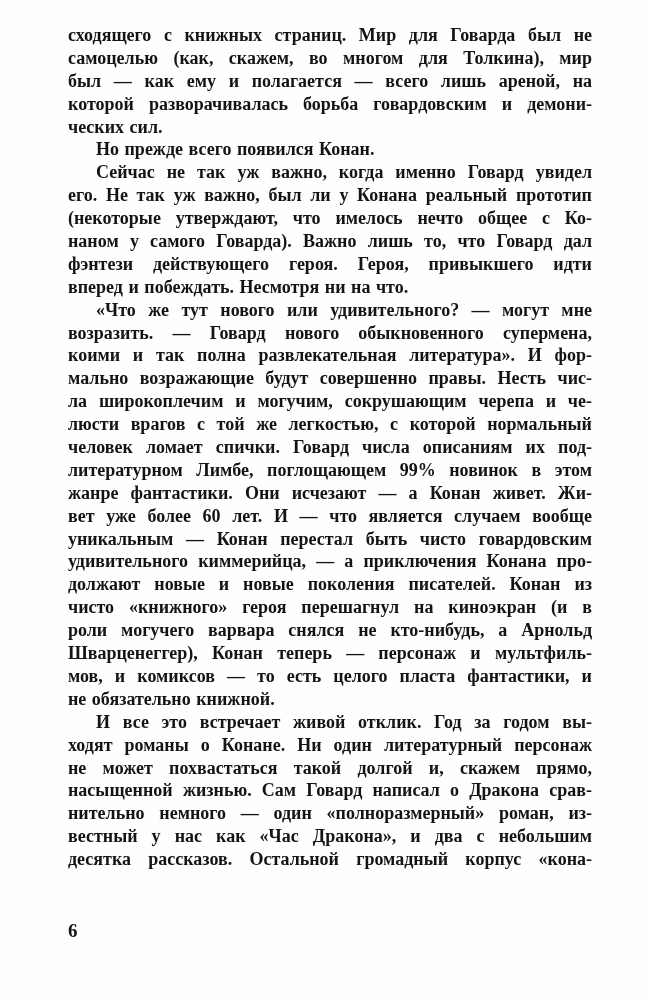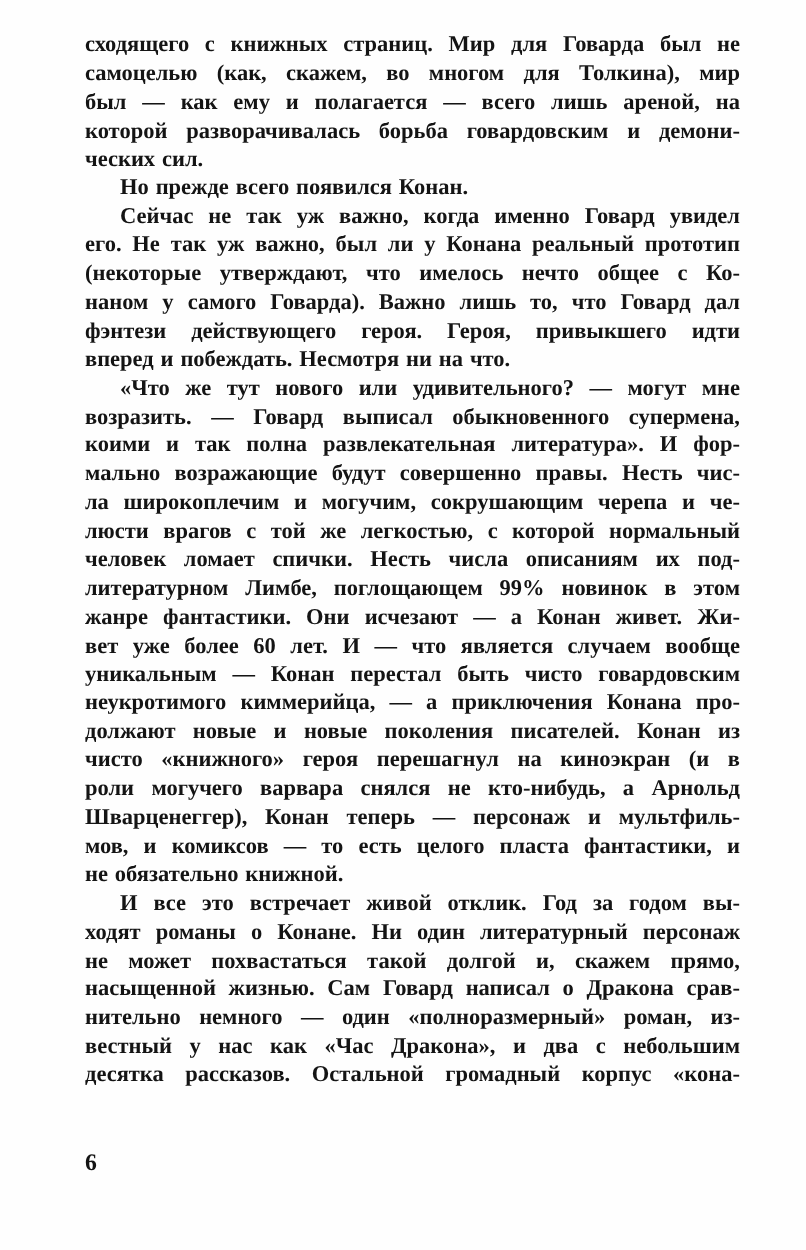--- a/index.html
+++ b/index.html
@@ -65,31 +65,31 @@
     <div class="line indent end">Но прежде всего появился Конан.</div>
 
     <div class="line indent">Сейчас не так уж важно, когда именно Говард увидел</div>
     <div class="line">его. Не так уж важно, был ли у Конана реальный прототип</div>
     <div class="line">(некоторые утверждают, что имелось нечто общее с Ко-</div>
     <div class="line">наном у самого Говарда). Важно лишь то, что Говард дал</div>
     <div class="line">фэнтези действующего героя. Героя, привыкшего идти</div>
     <div class="line end">вперед и побеждать. Несмотря ни на что.</div>
 
     <div class="line indent">«Что же тут нового или удивительного? — могут мне</div>
-    <div class="line">возразить. — Говард выписал обыкновенного супермена,</div>
+    <div class="line">возразить. — Говард нового обыкновенного супермена,</div>
     <div class="line">коими и так полна развлекательная литература». И фор-</div>
     <div class="line">мально возражающие будут совершенно правы. Несть чис-</div>
     <div class="line">ла широкоплечим и могучим, сокрушающим черепа и че-</div>
     <div class="line">люсти врагов с той же легкостью, с которой нормальный</div>
-    <div class="line">человек ломает спички. Несть числа описаниям их под-</div>
+    <div class="line">человек ломает спички. Говард числа описаниям их под-</div>
     <div class="line">литературном Лимбе, поглощающем 99% новинок в этом</div>
     <div class="line">жанре фантастики. Они исчезают — а Конан живет. Жи-</div>
     <div class="line">вет уже более 60 лет. И — что является случаем вообще</div>
     <div class="line">уникальным — Конан перестал быть чисто говардовским</div>
-    <div class="line">неукротимого киммерийца, — а приключения Конана про-</div>
+    <div class="line">удивительного киммерийца, — а приключения Конана про-</div>
     <div class="line">должают новые и новые поколения писателей. Конан из</div>
     <div class="line">чисто «книжного» героя перешагнул на киноэкран (и в</div>
     <div class="line">роли могучего варвара снялся не кто-нибудь, а Арнольд</div>
     <div class="line">Шварценеггер), Конан теперь — персонаж и мультфиль-</div>
     <div class="line">мов, и комиксов — то есть целого пласта фантастики, и</div>
     <div class="line end">не обязательно книжной.</div>
 
     <div class="line indent">И все это встречает живой отклик. Год за годом вы-</div>
     <div class="line">ходят романы о Конане. Ни один литературный персонаж</div>
     <div class="line">не может похвастаться такой долгой и, скажем прямо,</div>

